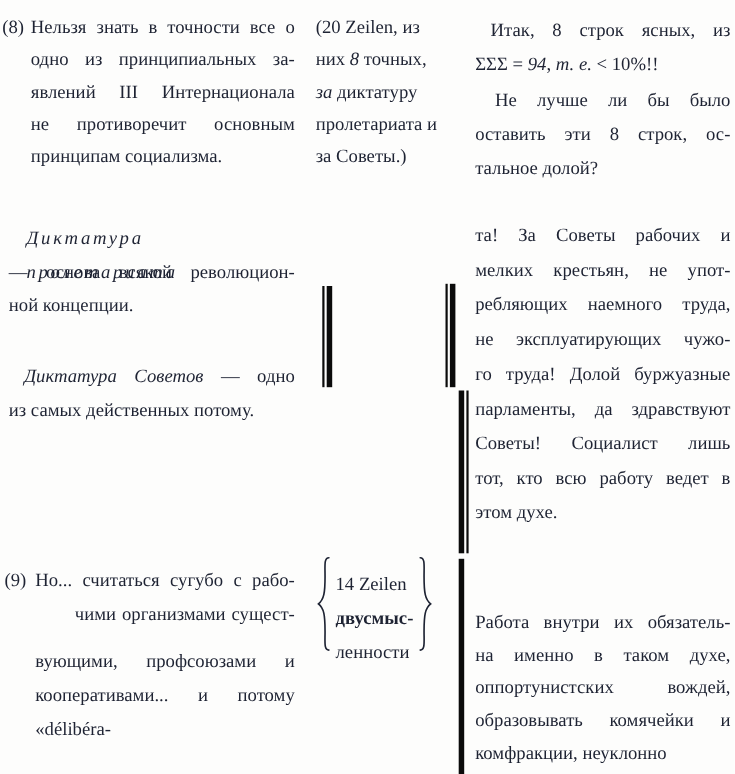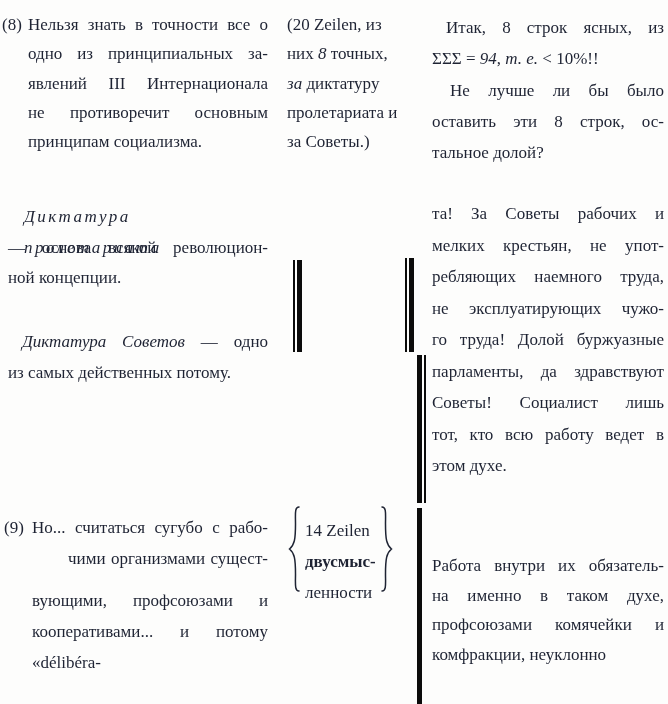--- a/index.html
+++ b/index.html
@@ -120,17 +120,18 @@
       <div class="ln jl" style="line-height: 31.5px; height: 31.5px;">го труда! Долой буржуазные</div>
       <div class="ln jl" style="line-height: 31.5px; height: 31.5px;">парламенты, да здравствуют</div>
       <div class="ln jl" style="line-height: 31.5px; height: 31.5px;">Советы! Социалист лишь</div>
       <div class="ln jl" style="line-height: 31.5px; height: 31.5px;">тот, кто всю работу ведет в</div>
       <div class="ln" style="line-height: 31.5px; height: 31.5px;">этом духе.</div>
     </div>
 
   <div class="block" style="left:432px;top:515px;width:232px;margin-top:36px;">
       <div class="ln jl" style="line-height: 29.7px; height: 29.7px;">Работа внутри их обязатель-</div>
       <div class="ln jl" style="line-height: 29.7px; height: 29.7px;">на именно в таком духе,</div>
-      <div class="ln jl" style="line-height: 29.7px; height: 29.7px;">профсоюзами комячейки и</div>
+      <div class="ln jl" style="line-height: 29.7px; height: 29.7px;">оппортунистских вождей,</div>
+      <div class="ln jl" style="line-height: 29.7px; height: 29.7px;">образовывать комячейки и</div>
       <div class="ln" style="line-height: 29.7px; height: 29.7px;">комфракции, неуклонно</div>
     </div>
 
 </div>
 
 </body></html>

